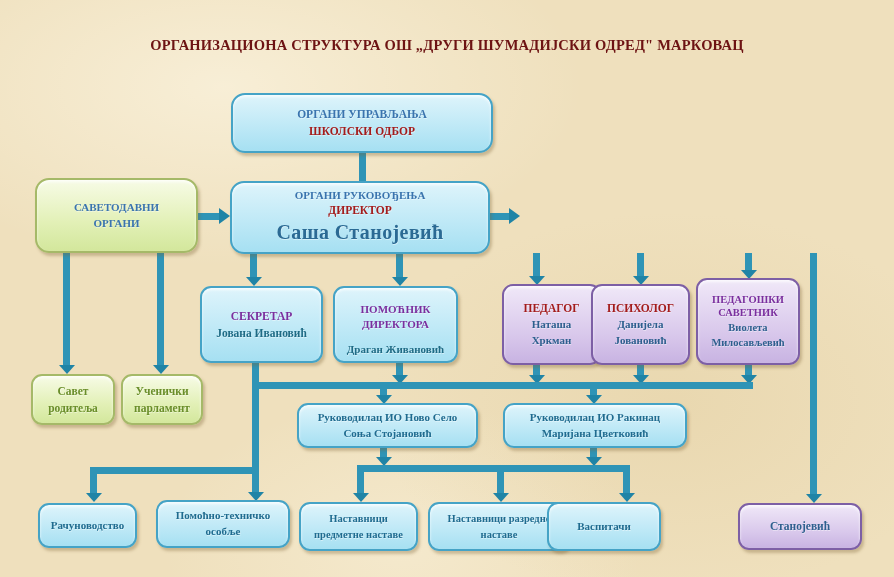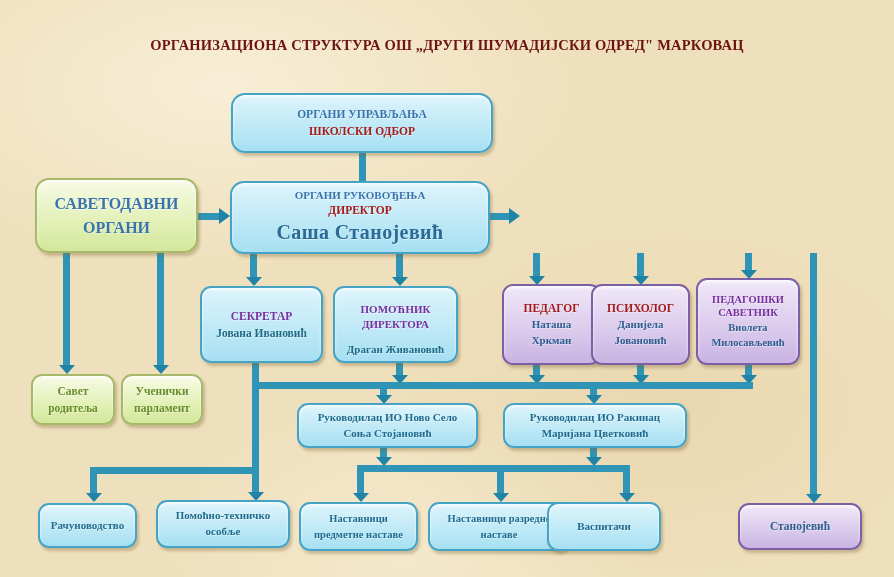--- a/index.html
+++ b/index.html
@@ -113,21 +113,21 @@
   <div class="cn" style="left:90px;top:467px;width:169px;height:7px"></div>
   <div class="cn" style="left:90px;top:474px;width:7px;height:20px"></div>
   <div class="ar-d" style="left:86px;top:493px"></div>
 
   <div class="box blue lg" style="left:231px;top:93px;width:262px;height:60px">
     <span class="h-blue">ОРГАНИ УПРАВЉАЊА</span>
     <span class="h-red">ШКОЛСКИ ОДБОР</span>
   </div>
 
   <div class="box green lg" style="left:35px;top:178px;width:163px;height:75px;padding:2px 20px">
-    <span class="h-blue" style="font-size:16px">САВЕТОДАВНИ ОРГАНИ</span>
+    <span class="h-blue" style="font-size:11px">САВЕТОДАВНИ ОРГАНИ</span>
   </div>
 
   <div class="box blue lg" style="left:230px;top:181px;width:260px;height:73px">
     <span class="h-blue" style="font-size:11px;line-height:1.3">ОРГАНИ РУКОВОЂЕЊА</span>
     <span class="h-red" style="line-height:1.3">ДИРЕКТОР</span>
     <span class="nm-big">Саша Станојевић</span>
   </div>
 
 
   <div class="box blue" style="left:200px;top:286px;width:123px;height:77px">

